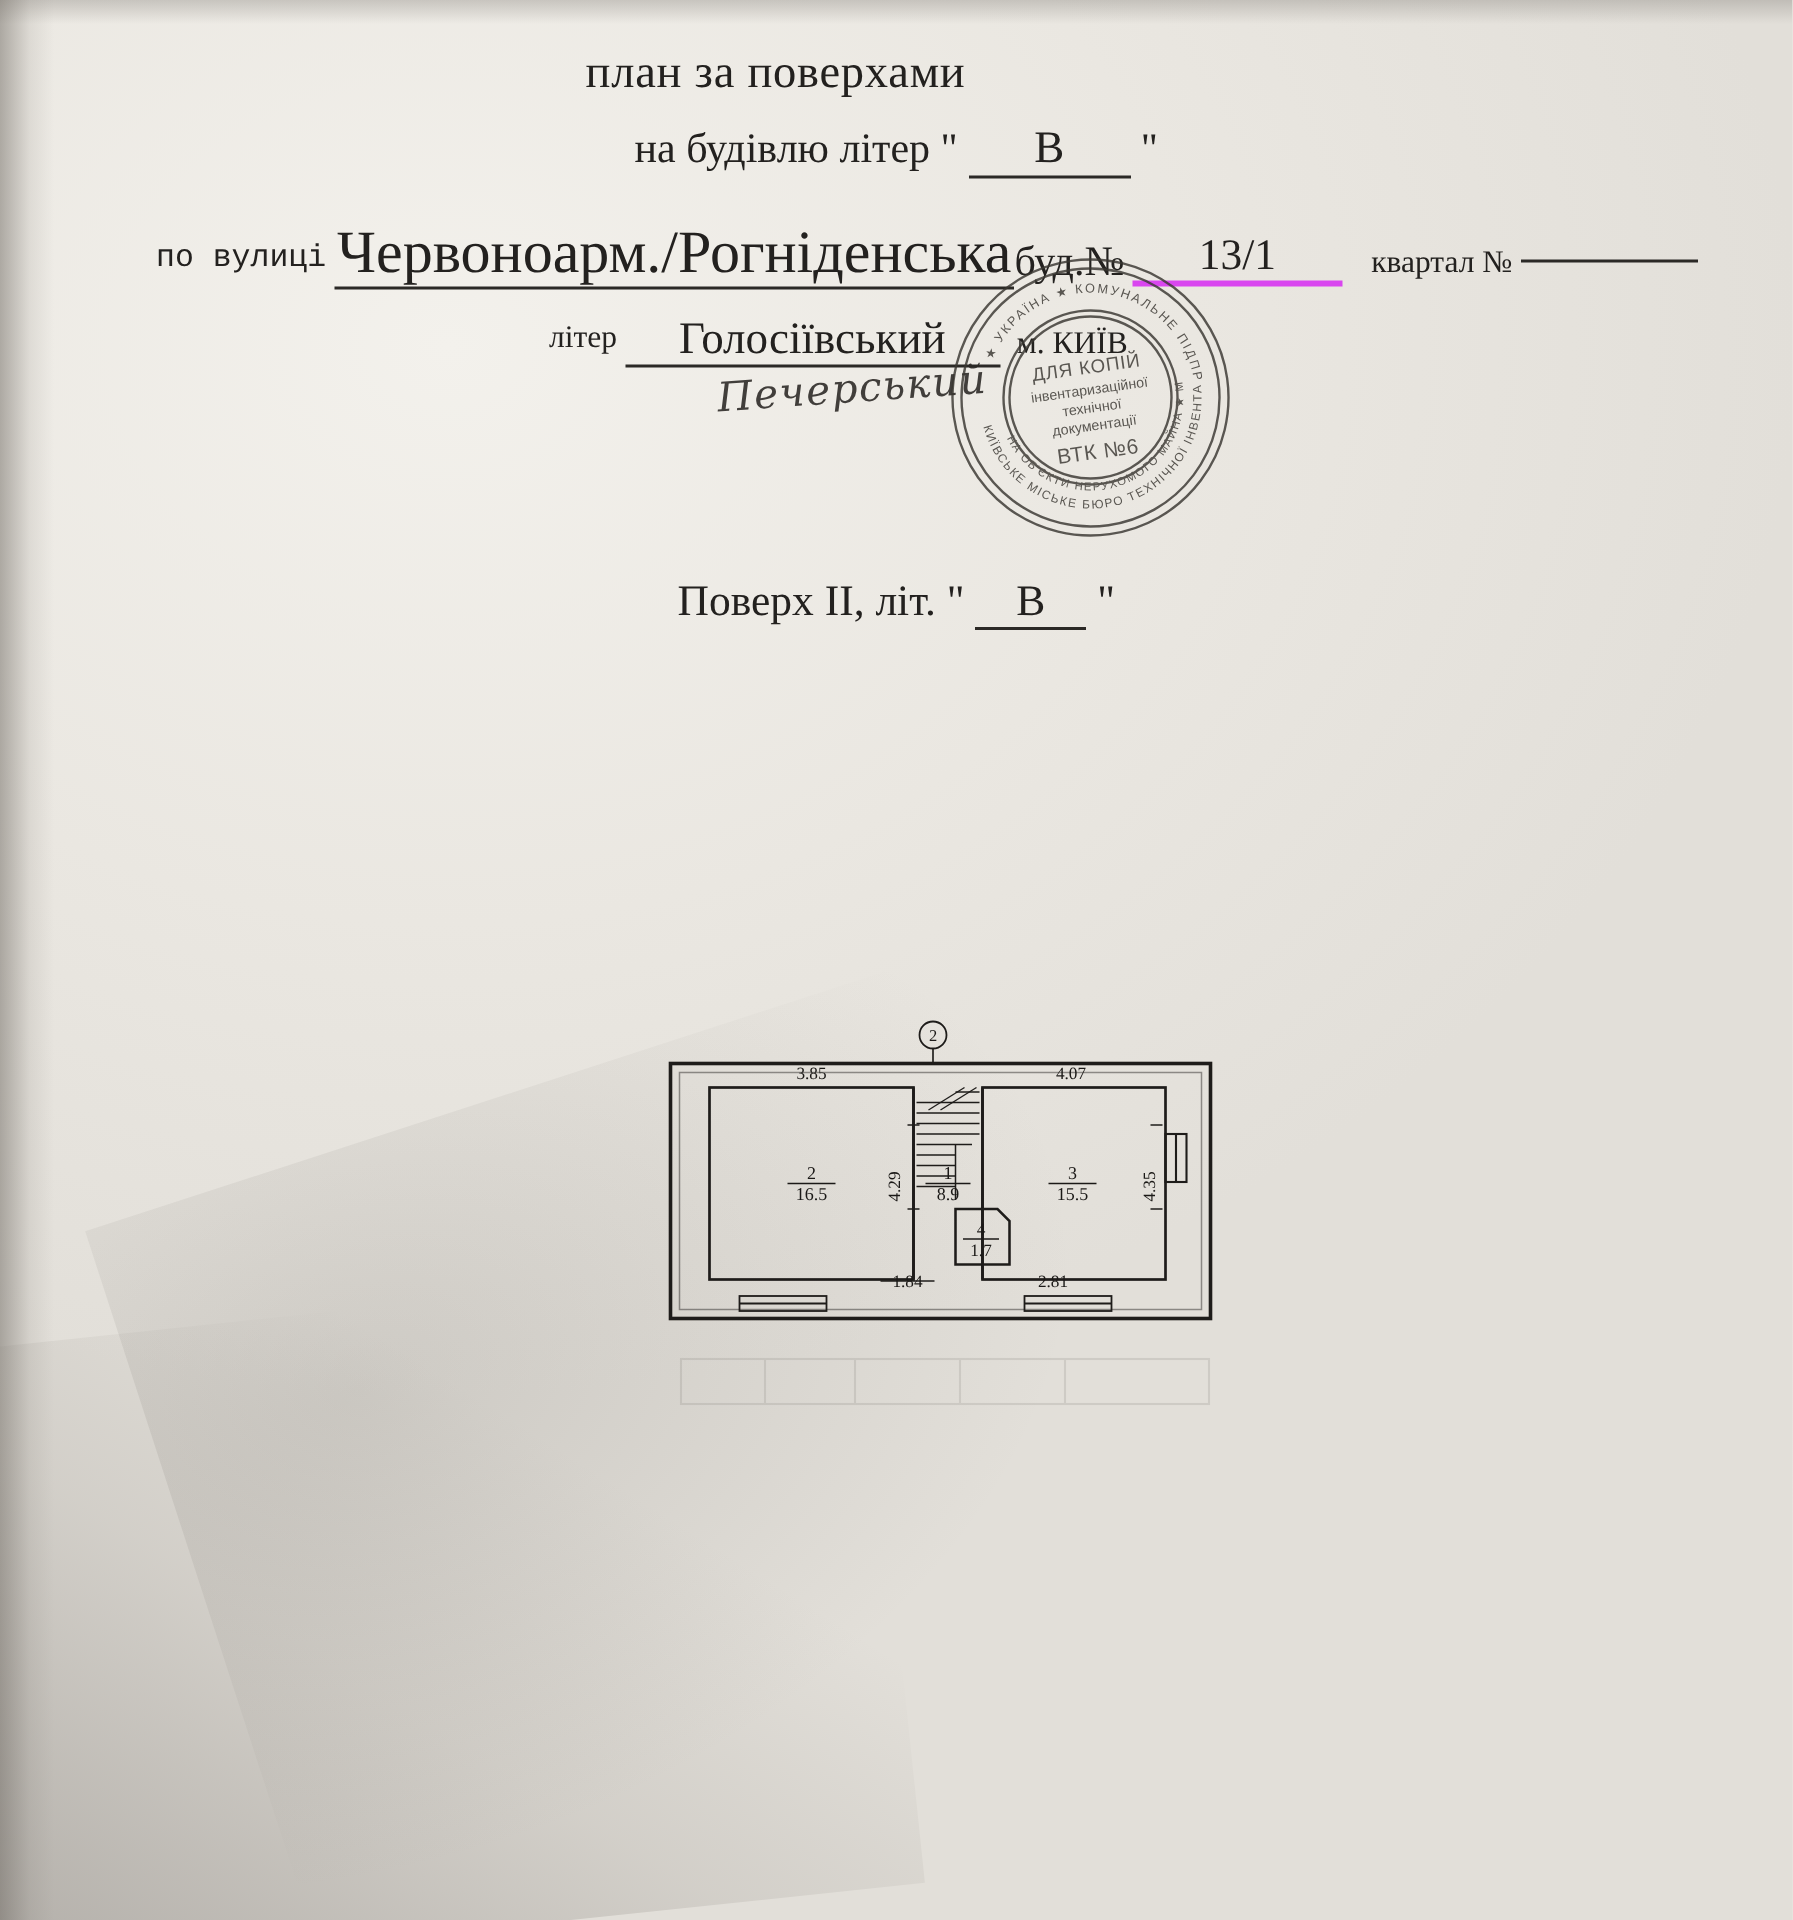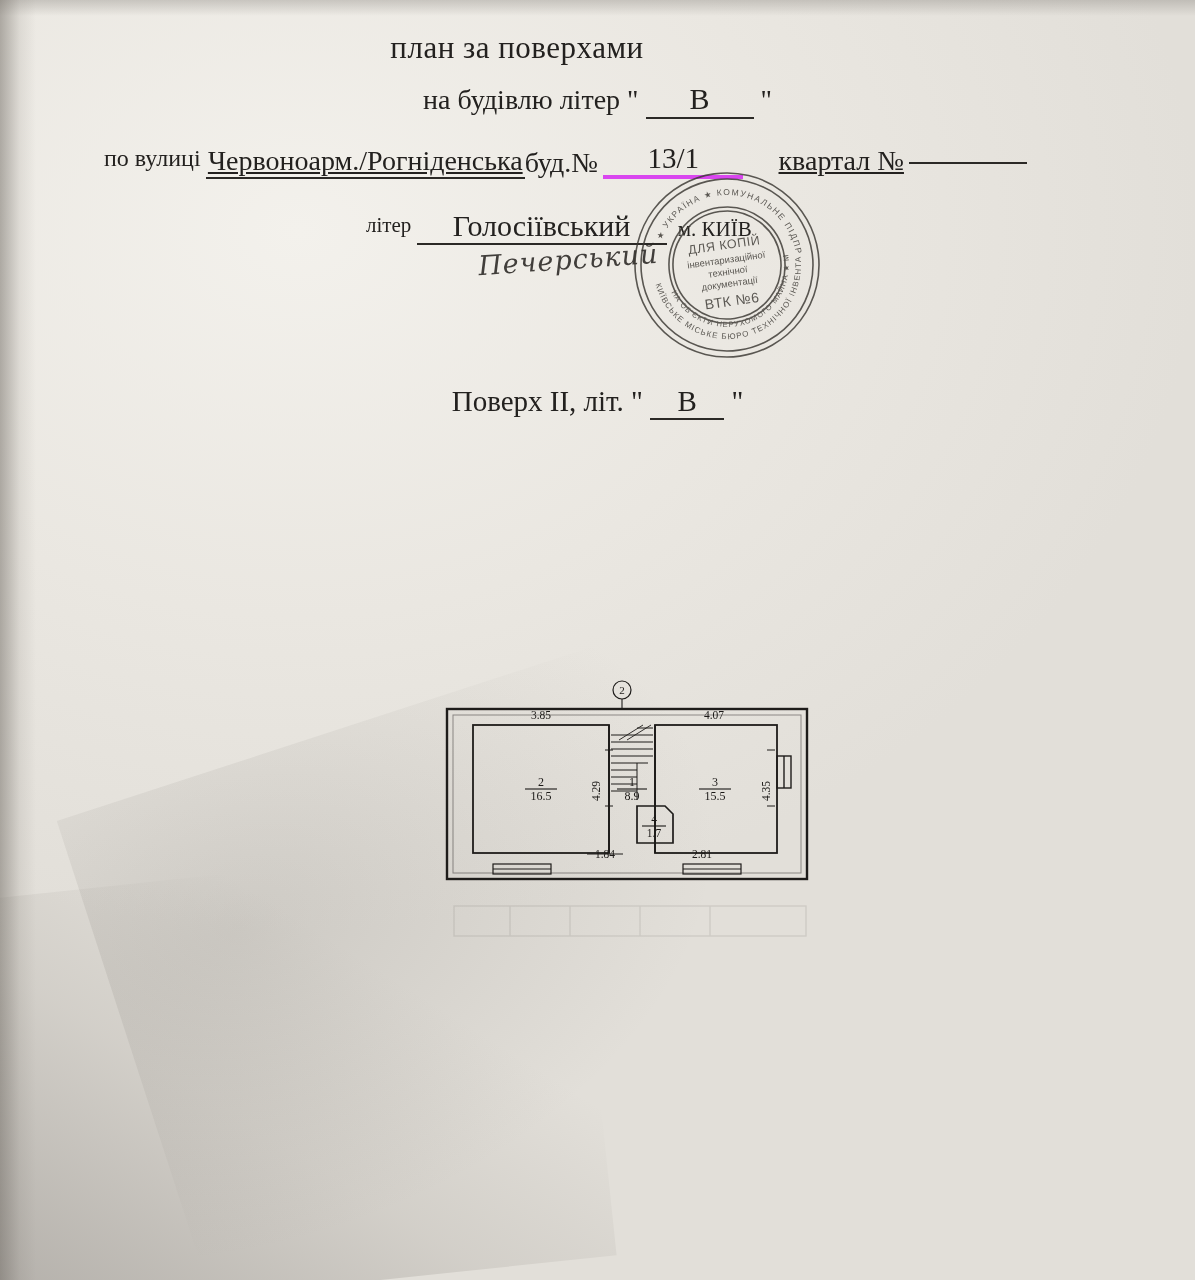--- a/index.html
+++ b/index.html
@@ -72,40 +72,39 @@
     min-width: 92px;
     text-align: center;
     border-bottom: 2px solid #2b2926;
     padding: 0 8px 1px 8px;
     font-size: 30px;
   }
   .row-street {
     left: 104px; top: 140px;
     font-size: 21px;
   }
-  .row-street .lbl { font-size: 24px; }
+  .row-street .lbl { font-size: 21px; font-family: Liberation Mono, monospace; }
   .street-val {
     display: inline-block;
-    font-size: 28px;
+    font-size: 40px;
     border-bottom: 2px solid #2b2926;
     padding: 0 2px;
     position: relative;
     top: 4px;
-    text-decoration: underline;
   }
   .bud-lbl { font-size: 28px; position: relative; top: 6px; }
   .bud-val {
     display: inline-block;
     min-width: 140px;
     text-align: center;
     font-size: 29px;
     border-bottom: 4px solid #d946ef;
     position: relative; top: 2px;
   }
-  .kvartal-lbl { font-size: 28px; position: relative; top: 4px; margin-left: 30px; text-decoration: underline;}
+  .kvartal-lbl { font-size: 21px; position: relative; top: 4px; margin-left: 14px;}
   .kvartal-val {
     display: inline-block;
     width: 118px;
     border-bottom: 2px solid #2b2926;
     position: relative; top: -2px;
   }
   .row-district {
     left: 366px; top: 205px;
     font-size: 21px;
   }

